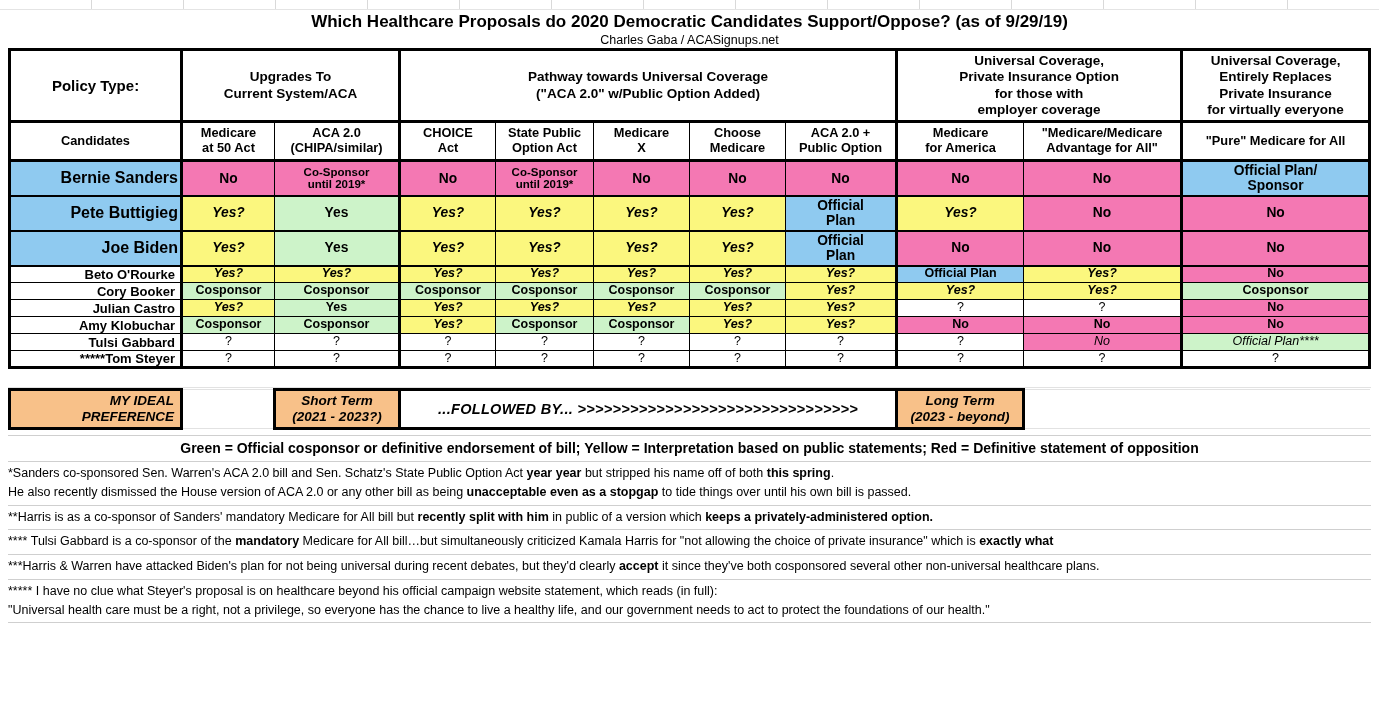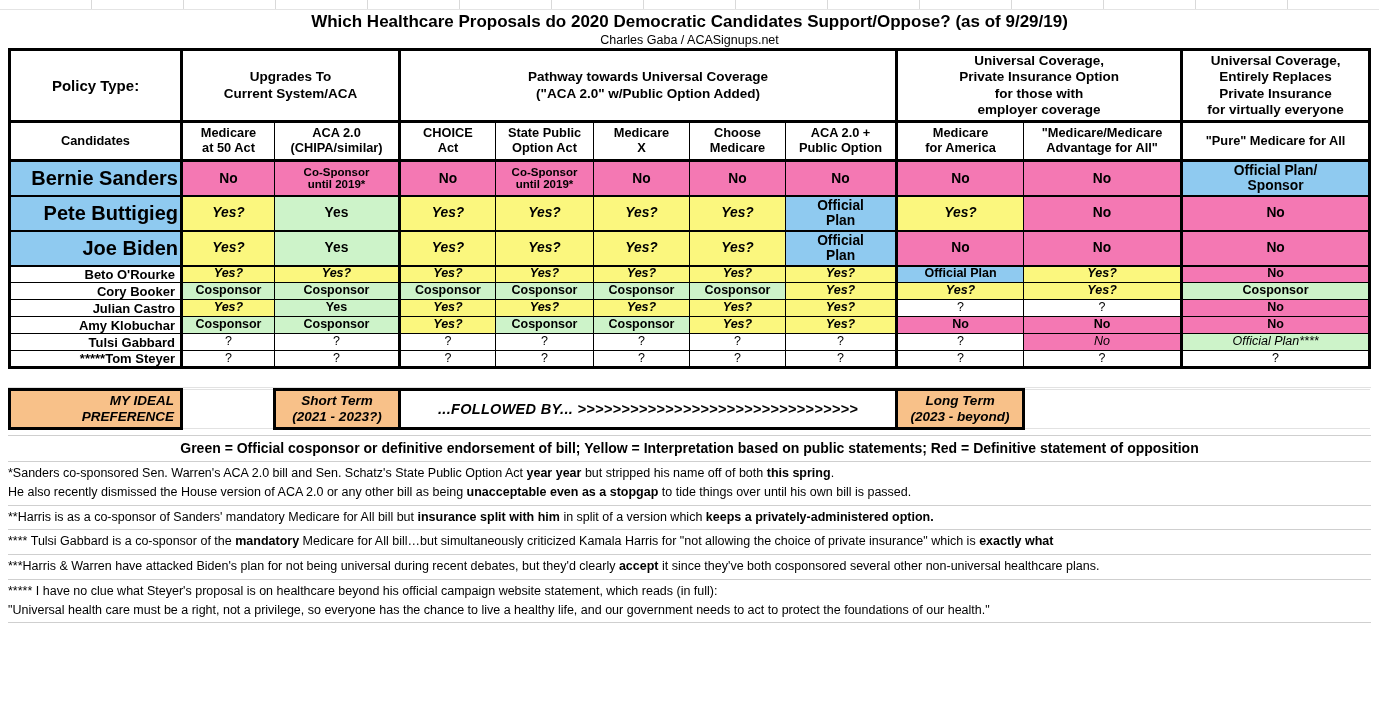--- a/index.html
+++ b/index.html
@@ -12,21 +12,21 @@
   table{border-collapse:collapse;table-layout:fixed;width:1360px;}
   .policy-table{border:3px solid #000;}
   th,td{padding:0 2px;text-align:center;vertical-align:middle;overflow:hidden;}
   .h1 th{height:69px;font-size:13.5px;font-weight:bold;white-space:pre-line;line-height:1.2;border-bottom:3px solid #000;}
   .h1 .corner{font-size:15px;}
   .h2 th{height:36px;font-size:12.8px;font-weight:bold;white-space:pre-line;line-height:1.15;border-bottom:3px solid #000;}
   .bL1{border-left:1px solid #000;}
   .bL3{border-left:3px solid #000;}
   tr.lg{height:35px;}
   tr.sm{height:17px;}
-  tr.lg .name{font-size:20px;font-weight:bold;text-align:right;}
+  tr.lg .name{font-size:16px;font-weight:bold;text-align:right;}
   tr.sm .name{font-size:13px;font-weight:bold;text-align:right;padding-right:5px;background:#fff;}
   tr.lg td{font-size:13.8px;font-weight:bold;}
   tr.sm td{font-size:12.5px;font-weight:bold;}
   .cell{white-space:pre-line;line-height:1.1;}
   .i{font-style:italic;}
   .n{font-weight:normal !important;}
   .smf{font-size:11.5px !important;line-height:1.05;}
   tr.rb1 td,tr.rb1 th{border-bottom:1px solid #000;}
   tr.rb2 td,tr.rb2 th{border-bottom:2px solid #000;}
   tr.rb3 td,tr.rb3 th{border-bottom:3px solid #000;}
@@ -262,21 +262,21 @@
     </table>
 
   <div class="legend">Green = Official cosponsor or definitive endorsement of bill; Yellow = Interpretation based on public statements; Red = Definitive statement of opposition</div>
 
   <div>
       <div class="footnote">
         <div class="fline"><span>*Sanders co-sponsored Sen. Warren's ACA 2.0 bill and Sen. Schatz's State Public Option Act </span><span class="fb">year year</span><span> but stripped his name off of both </span><span class="fb">this spring</span><span>.</span></div>
         <div class="fline"><span>He also recently dismissed the House version of ACA 2.0 or any other bill as being </span><span class="fb">unacceptable even as a stopgap</span><span> to tide things over until his own bill is passed.</span></div>
       </div>
       <div class="footnote">
-        <div class="fline"><span>**Harris is as a co-sponsor of Sanders' mandatory Medicare for All bill but </span><span class="fb">insurance split with him</span><span> in split of a version which </span><span class="fb">keeps a privately-administered option.</span></div>
+        <div class="fline"><span>**Harris is as a co-sponsor of Sanders' mandatory Medicare for All bill but </span><span class="fb">recently split with him</span><span> in public of a version which </span><span class="fb">keeps a privately-administered option.</span></div>
       </div>
       <div class="footnote">
         <div class="fline"><span>**** Tulsi Gabbard is a co-sponsor of the </span><span class="fb">mandatory</span><span> Medicare for All bill…but simultaneously criticized Kamala Harris for "not allowing the choice of private insurance" which is </span><span class="fb">exactly what</span></div>
       </div>
       <div class="footnote">
         <div class="fline"><span>***Harris &amp; Warren have attacked Biden's plan for not being universal during recent debates, but they'd clearly </span><span class="fb">accept</span><span> it since they've both cosponsored several other non-universal healthcare plans.</span></div>
       </div>
       <div class="footnote">
         <div class="fline"><span>***** I have no clue what Steyer's proposal is on healthcare beyond his official campaign website statement, which reads (in full):</span></div>
         <div class="fline"><span>"Universal health care must be a right, not a privilege, so everyone has the chance to live a healthy life, and our government needs to act to protect the foundations of our health."</span></div>

